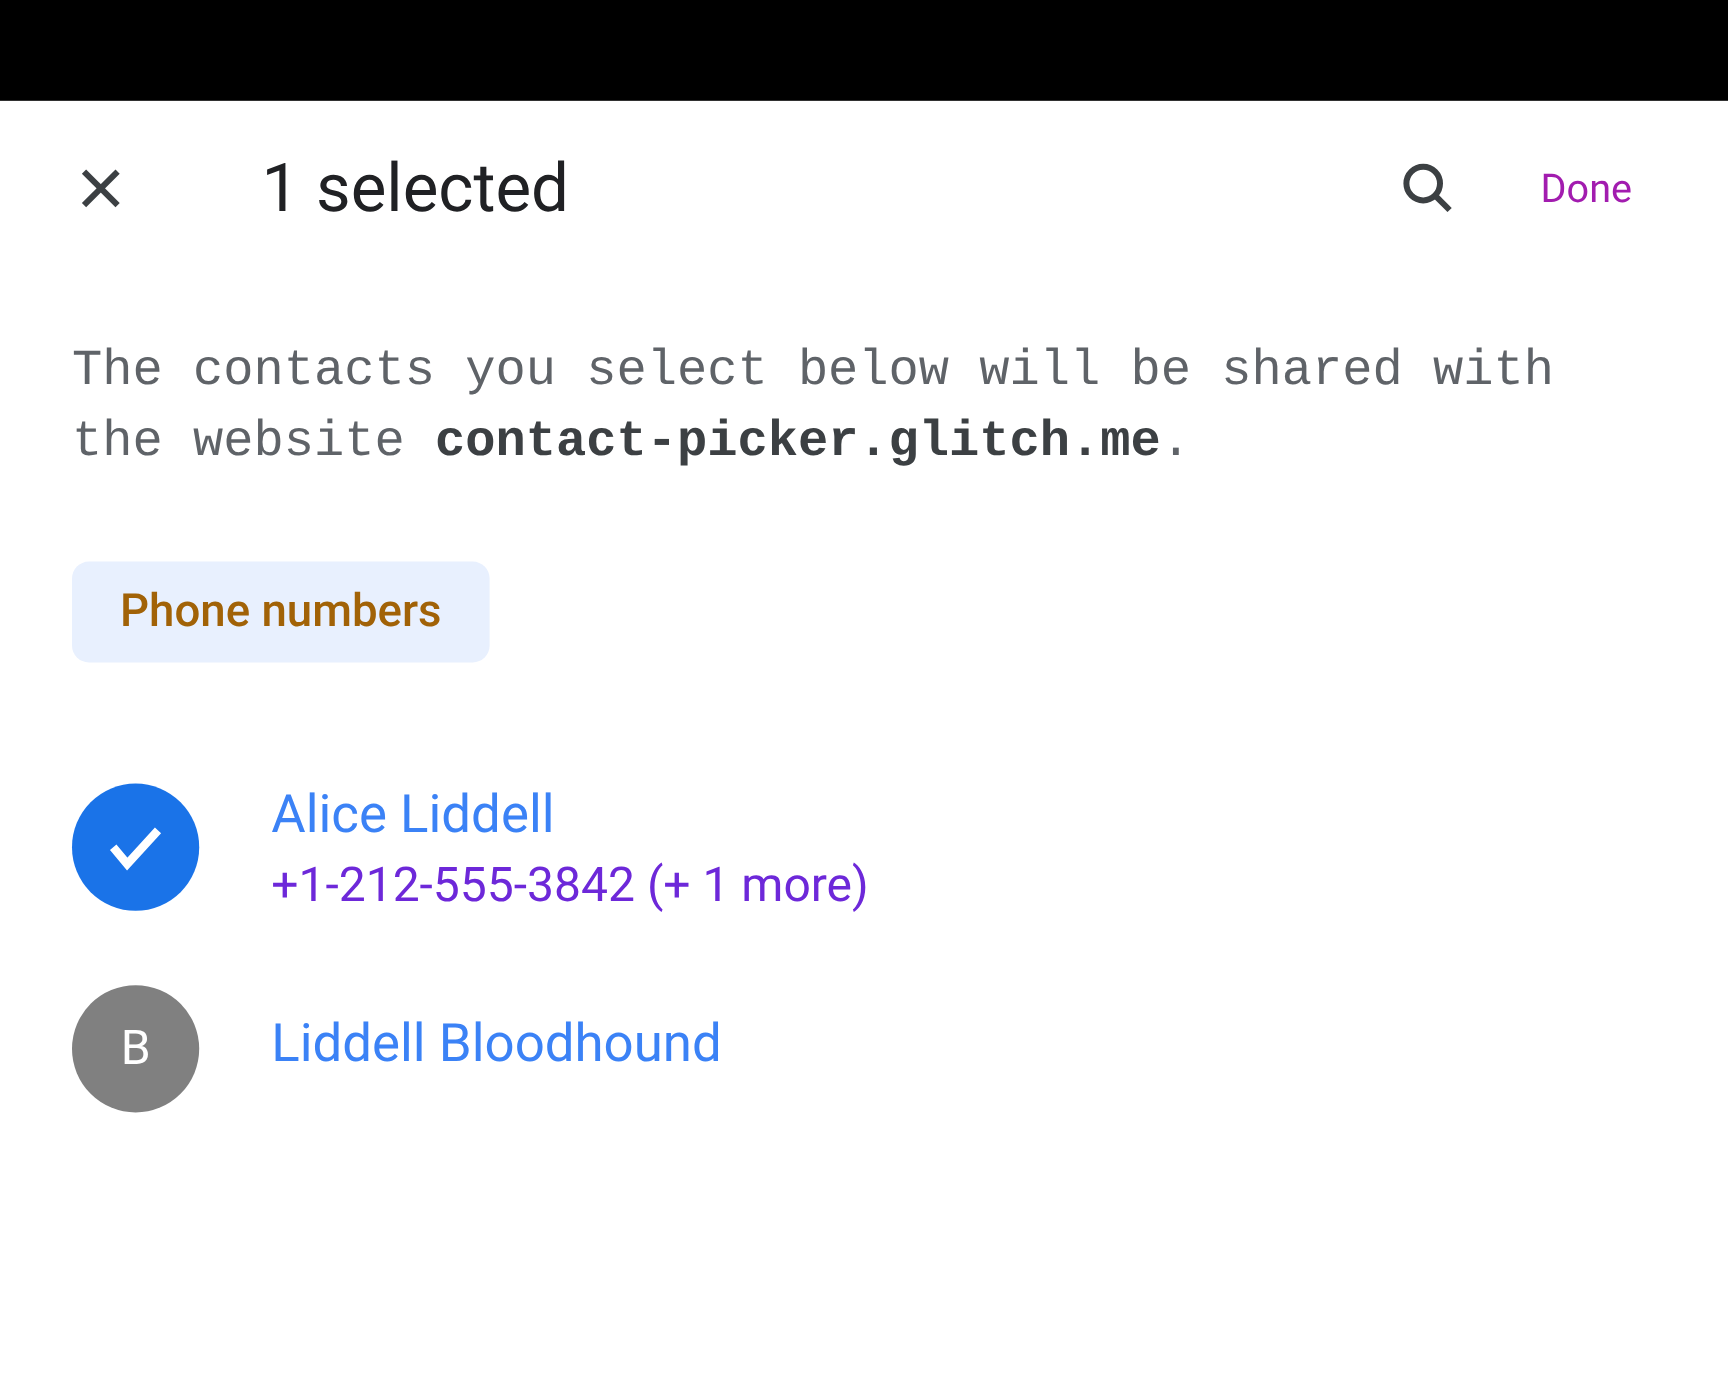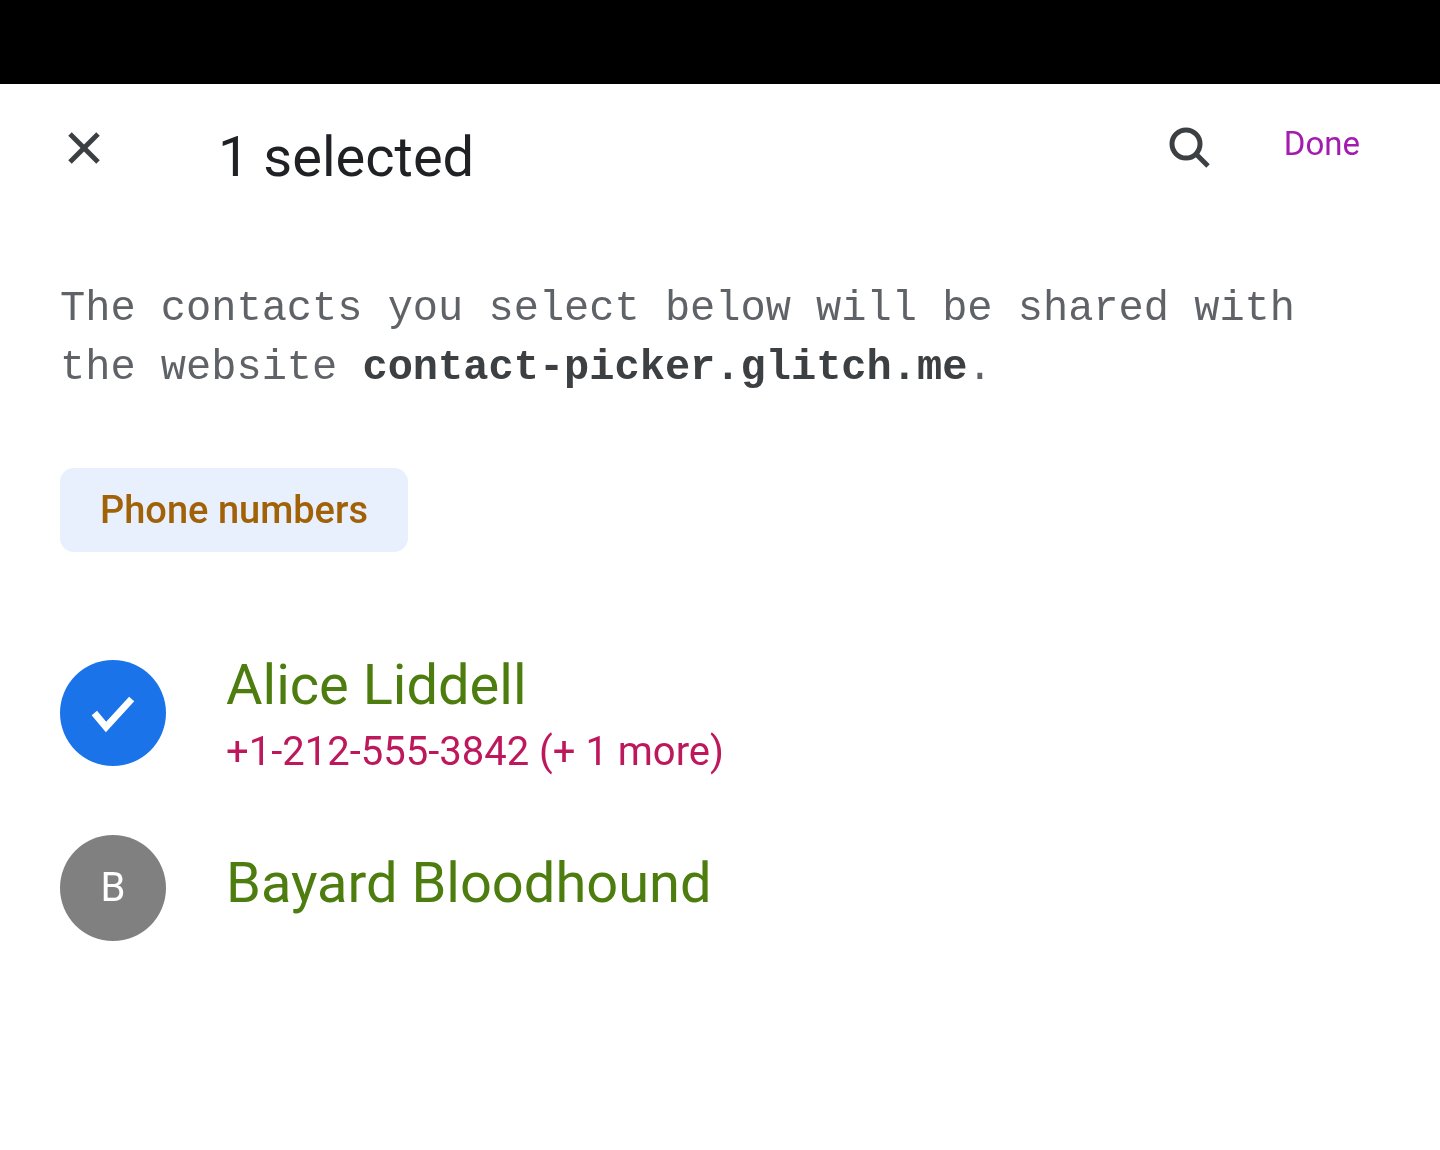--- a/index.html
+++ b/index.html
@@ -16,21 +16,21 @@
     .status-bar {
       width: 100%;
       height: 84px;
       background: #000;
     }
     .content {
       padding: 0;
     }
     .header {
       display: flex;
-      align-items: flex-start;
+      align-items: center;
       padding: 40px 60px 30px 60px;
     }
     .close-icon {
       width: 48px;
       height: 48px;
       cursor: pointer;
       flex-shrink: 0;
     }
     .close-icon svg {
       width: 100%;
@@ -114,27 +114,27 @@
       background: #808080;
       color: #fff;
       font-size: 40px;
       font-weight: 400;
     }
     .contact-info {
       display: flex;
       flex-direction: column;
     }
     .contact-name {
-      font-size: 56px;
-      color: #4d7c0f;
+      font-size: 44px;
+      color: #3b82f6;
       margin-bottom: 10px;
     }
     .contact-phone {
       font-size: 40px;
-      color: #be185d;
+      color: #6d28d9;
     }
   </style>
 </head>
 <body>
 
 <div class="status-bar"></div>
 
 <div class="content">
   <div class="header">
     <div class="close-icon">
@@ -170,17 +170,17 @@
       </div>
       <div class="contact-info">
         <div class="contact-name">Alice Liddell</div>
         <div class="contact-phone">+1-212-555-3842 (+ 1 more)</div>
       </div>
     </div>
 
     <div class="contact-row">
       <div class="avatar letter">B</div>
       <div class="contact-info">
-        <div class="contact-name">Bayard Bloodhound</div>
+        <div class="contact-name">Liddell Bloodhound</div>
       </div>
     </div>
   </div>
 </div>
 
 </body></html>

